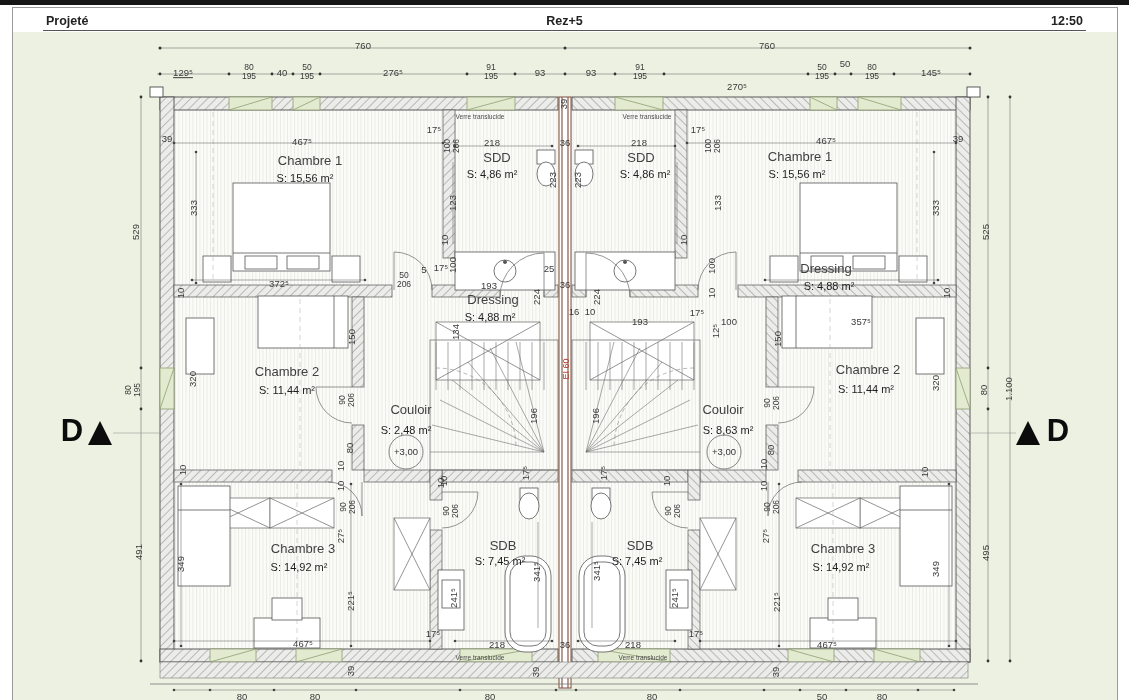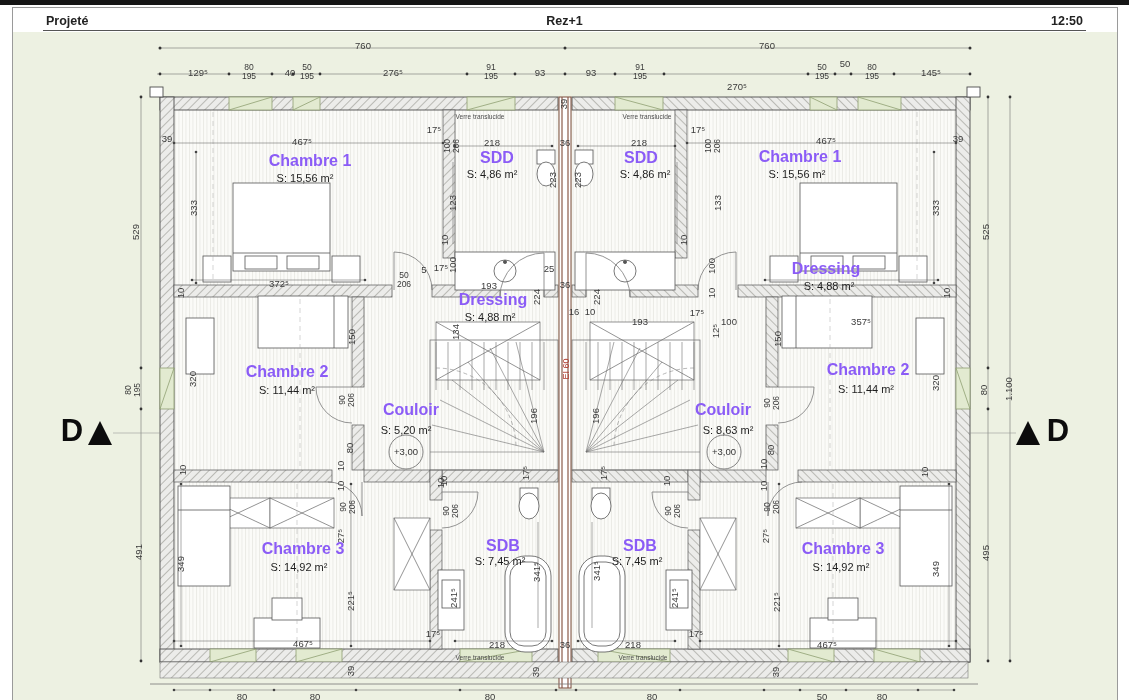--- a/index.html
+++ b/index.html
@@ -13,36 +13,36 @@
   #hdr .tc{left:50%;transform:translateX(-50%);}
   #hdr .tr{right:32px;}
   #hdrline{position:absolute;left:43px;right:43px;top:30px;border-top:1.3px solid #555;}
   #canvas{position:absolute;left:13px;top:32px;right:12px;bottom:0;background:#edf1e2;}
   #plansvg{position:absolute;left:0;top:0;}
   #labels{position:absolute;left:0;top:0;width:1129px;height:700px;pointer-events:none;}
   .lb{position:absolute;transform:translate(-50%,-50%);font-size:9.5px;color:#3a3a3a;
       white-space:pre-line;text-align:center;line-height:1.02;}
   .lb.v{transform:translate(-50%,-50%) rotate(-90deg);}
   .lb.d2{font-size:8.5px;}
-  .room-n{font-size:16px;font-weight:700;color:#8b5cf6;white-space:nowrap;}
+  .room-n{font-size:13px;font-weight:400;color:#404040;white-space:nowrap;}
   .room-a{font-size:11px;color:#1d1d1d;white-space:nowrap;}
   .glass{font-size:6.5px;color:#4a4a4a;white-space:nowrap;}
   .level{font-size:9.5px;color:#333;}
   .fire{color:#b03a2e;font-size:9px;transform:translate(-50%,-50%) rotate(-90deg);}
   .marker-d{position:absolute;transform:translate(-50%,-50%);font-size:31px;font-weight:700;color:#0c0c0c;}
 </style>
 </head>
 <body>
 
 <div id="stage">
   <div id="topbar"></div>
   <div id="pageframe"></div>
   <div id="hdr">
     <span class="t tl">Projeté</span>
-    <span class="t tc">Rez+1</span>
+    <span class="t tc">Rez+5</span>
     <span class="t tr">12:50</span>
   </div>
   <div id="hdrline"></div>
   <div id="canvas"></div>
 
   <svg id="plansvg" width="1129" height="700" viewBox="0 0 1129 700">
     <defs>
       <pattern id="fh" width="3.5" height="8" patternUnits="userSpaceOnUse">
         <rect width="3.5" height="8" fill="#fbfbf8"></rect>
         <line x1="0.5" y1="0" x2="0.5" y2="8" stroke="#e3e3de" stroke-width="0.7"></line>
@@ -284,24 +284,24 @@
       </g>
     </g>
 
     <polygon points="88,445 112,445 100,421" fill="#0c0c0c"></polygon>
     <polygon points="1016,445 1040,445 1028,421" fill="#0c0c0c"></polygon>
   </svg>
 
   <div id="labels">
       <div class="lb" style="left: 363px; top: 46px;">760</div>
       <div class="lb" style="left: 767px; top: 46px;">760</div>
-      <div class="lb" style="left: 198px; top: 73px;">129⁵</div>
+      <div class="lb" style="left: 183px; top: 73px; text-decoration: underline;">129⁵</div>
       <div class="lb d2" style="left: 249px; top: 72px;">80
 195</div>
-      <div class="lb" style="left: 290px; top: 73px; text-align: center;">40</div>
+      <div class="lb" style="left: 282px; top: 73px; text-align: center;">40</div>
       <div class="lb d2" style="left: 307px; top: 72px;">50
 195</div>
       <div class="lb" style="left: 393px; top: 73px;">276⁵</div>
       <div class="lb d2" style="left: 491px; top: 72px;">91
 195</div>
       <div class="lb" style="left: 540px; top: 73px;">93</div>
       <div class="lb" style="left: 591px; top: 73px;">93</div>
       <div class="lb d2" style="left: 640px; top: 72px;">91
 195</div>
       <div class="lb" style="left: 737px; top: 87px;">270⁵</div>
@@ -423,21 +423,21 @@
       <div class="lb" style="left: 882px; top: 697px;">80</div>
       <div class="lb room-n" style="left: 310px; top: 161px;">Chambre 1</div>
       <div class="lb room-a" style="left: 305px; top: 179px;">S: 15,56 m²</div>
       <div class="lb room-n" style="left: 497px; top: 158px;">SDD</div>
       <div class="lb room-a" style="left: 492px; top: 175px;">S: 4,86 m²</div>
       <div class="lb room-n" style="left: 493px; top: 300px;">Dressing</div>
       <div class="lb room-a" style="left: 490px; top: 318px;">S: 4,88 m²</div>
       <div class="lb room-n" style="left: 287px; top: 372px;">Chambre 2</div>
       <div class="lb room-a" style="left: 287px; top: 391px;">S: 11,44 m²</div>
       <div class="lb room-n" style="left: 411px; top: 410px;">Couloir</div>
-      <div class="lb room-a" style="left: 406px; top: 431px;">S: 5,20 m²</div>
+      <div class="lb room-a" style="left: 406px; top: 431px;">S: 2,48 m²</div>
       <div class="lb room-n" style="left: 303px; top: 549px;">Chambre 3</div>
       <div class="lb room-a" style="left: 299px; top: 568px;">S: 14,92 m²</div>
       <div class="lb room-n" style="left: 503px; top: 546px;">SDB</div>
       <div class="lb room-a" style="left: 500px; top: 562px;">S: 7,45 m²</div>
       <div class="lb room-n" style="left: 641px; top: 158px;">SDD</div>
       <div class="lb room-a" style="left: 645px; top: 175px;">S: 4,86 m²</div>
       <div class="lb room-n" style="left: 800px; top: 157px;">Chambre 1</div>
       <div class="lb room-a" style="left: 797px; top: 175px;">S: 15,56 m²</div>
       <div class="lb room-n" style="left: 826px; top: 269px;">Dressing</div>
       <div class="lb room-a" style="left: 829px; top: 287px;">S: 4,88 m²</div>

